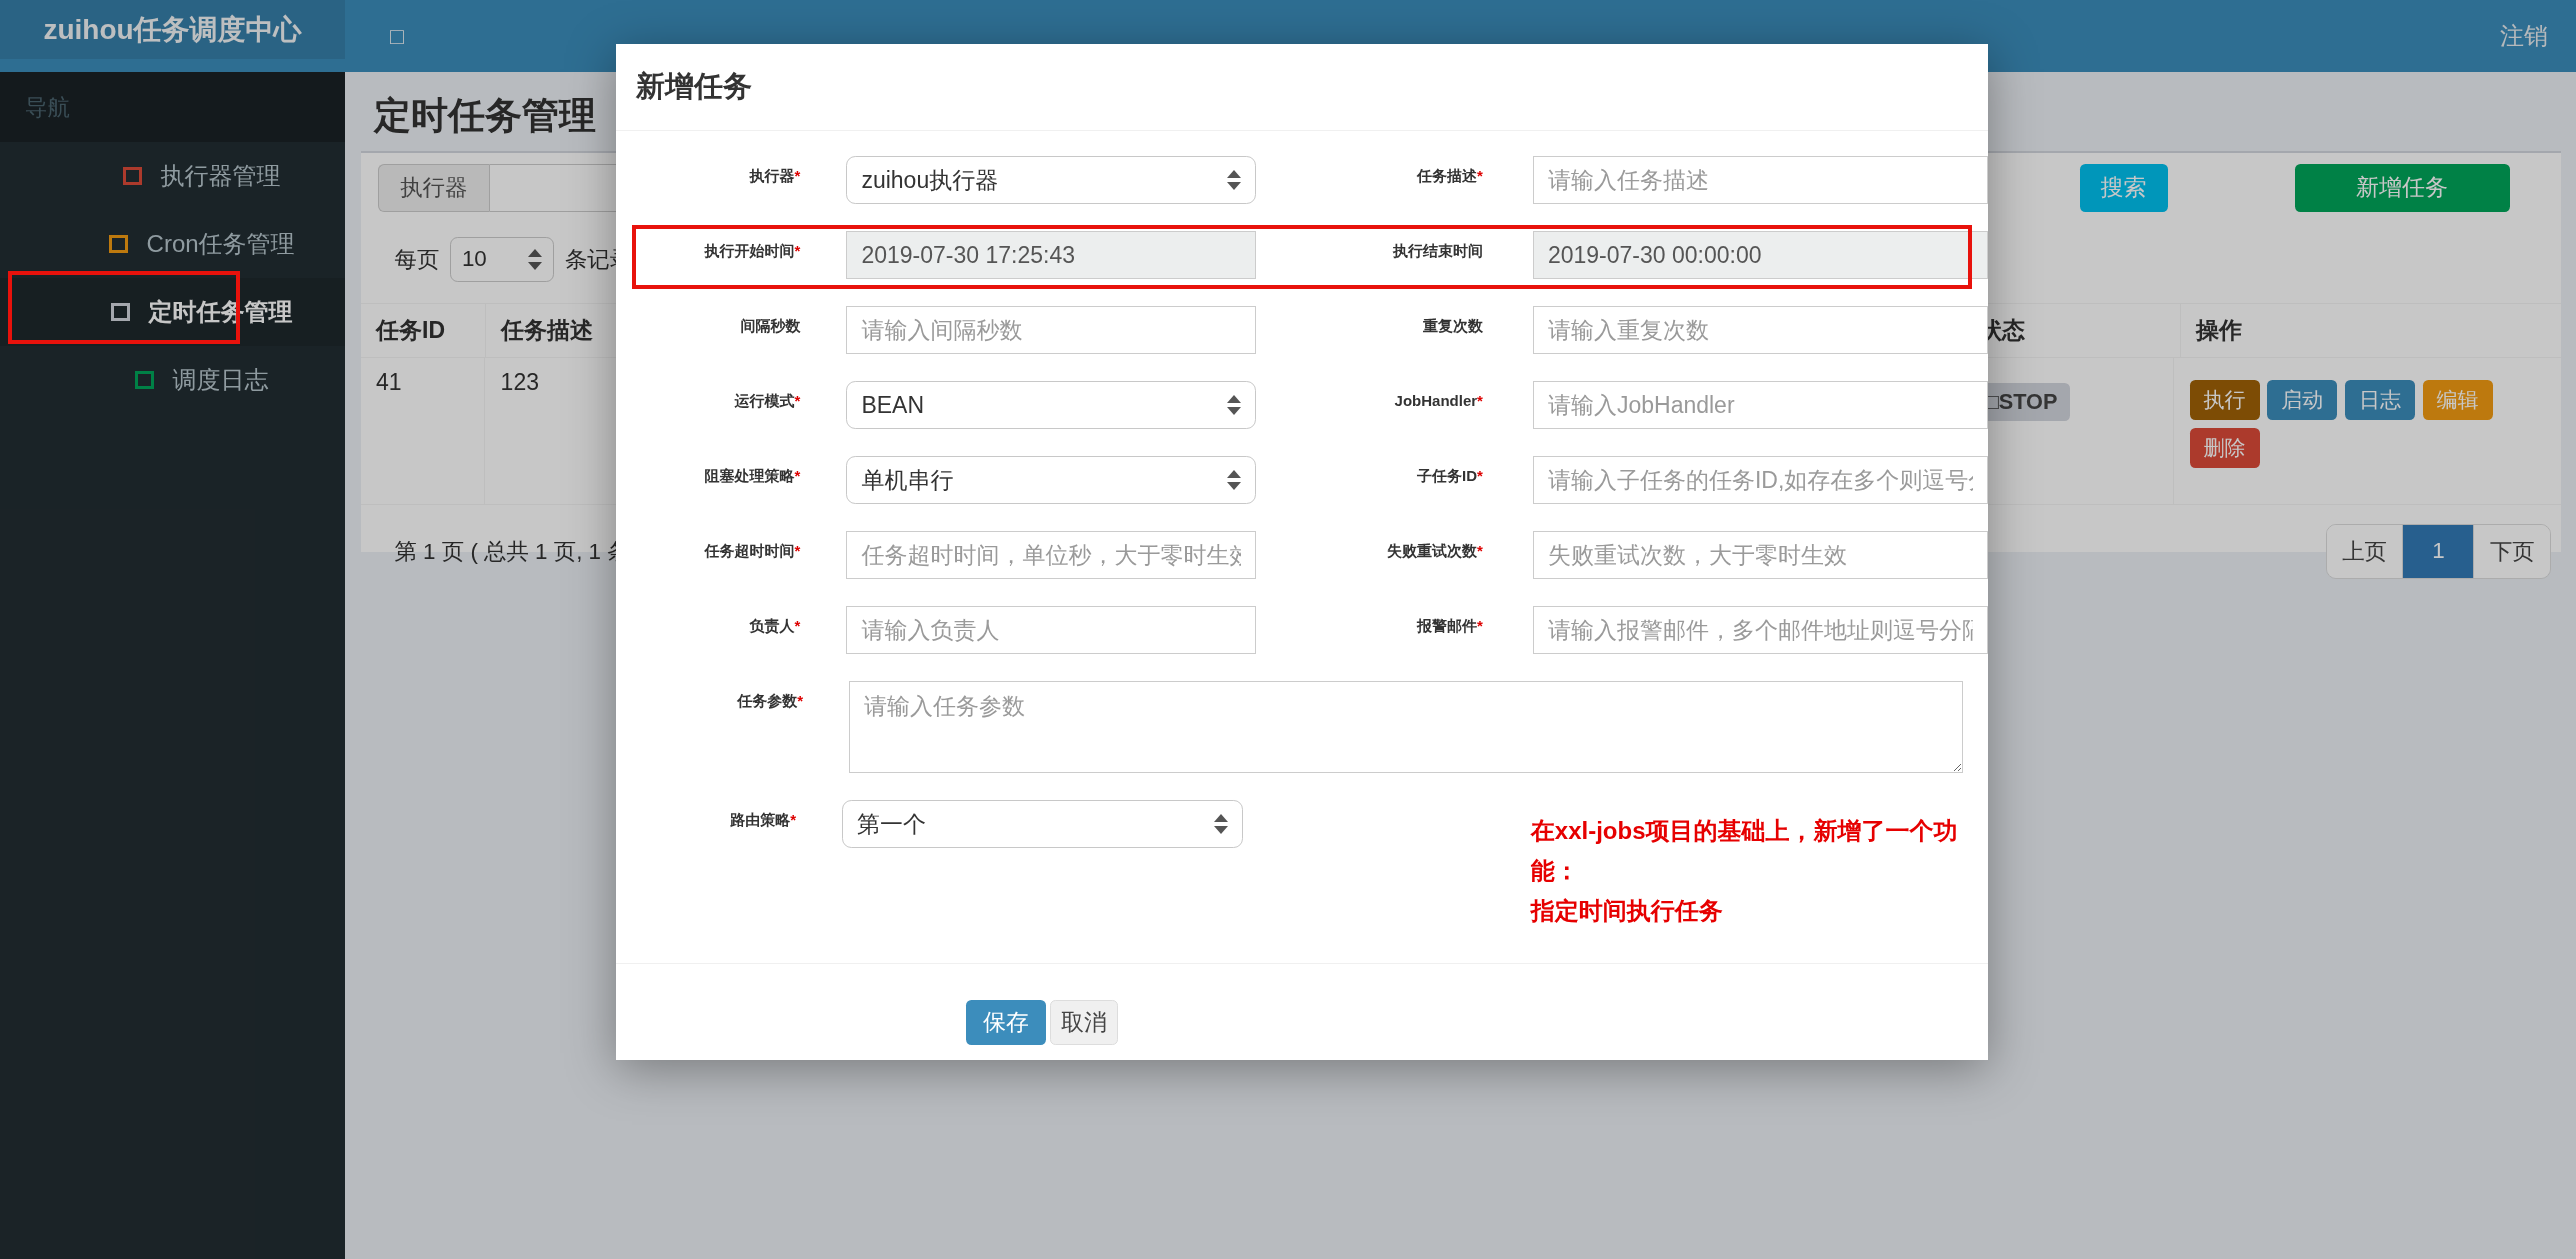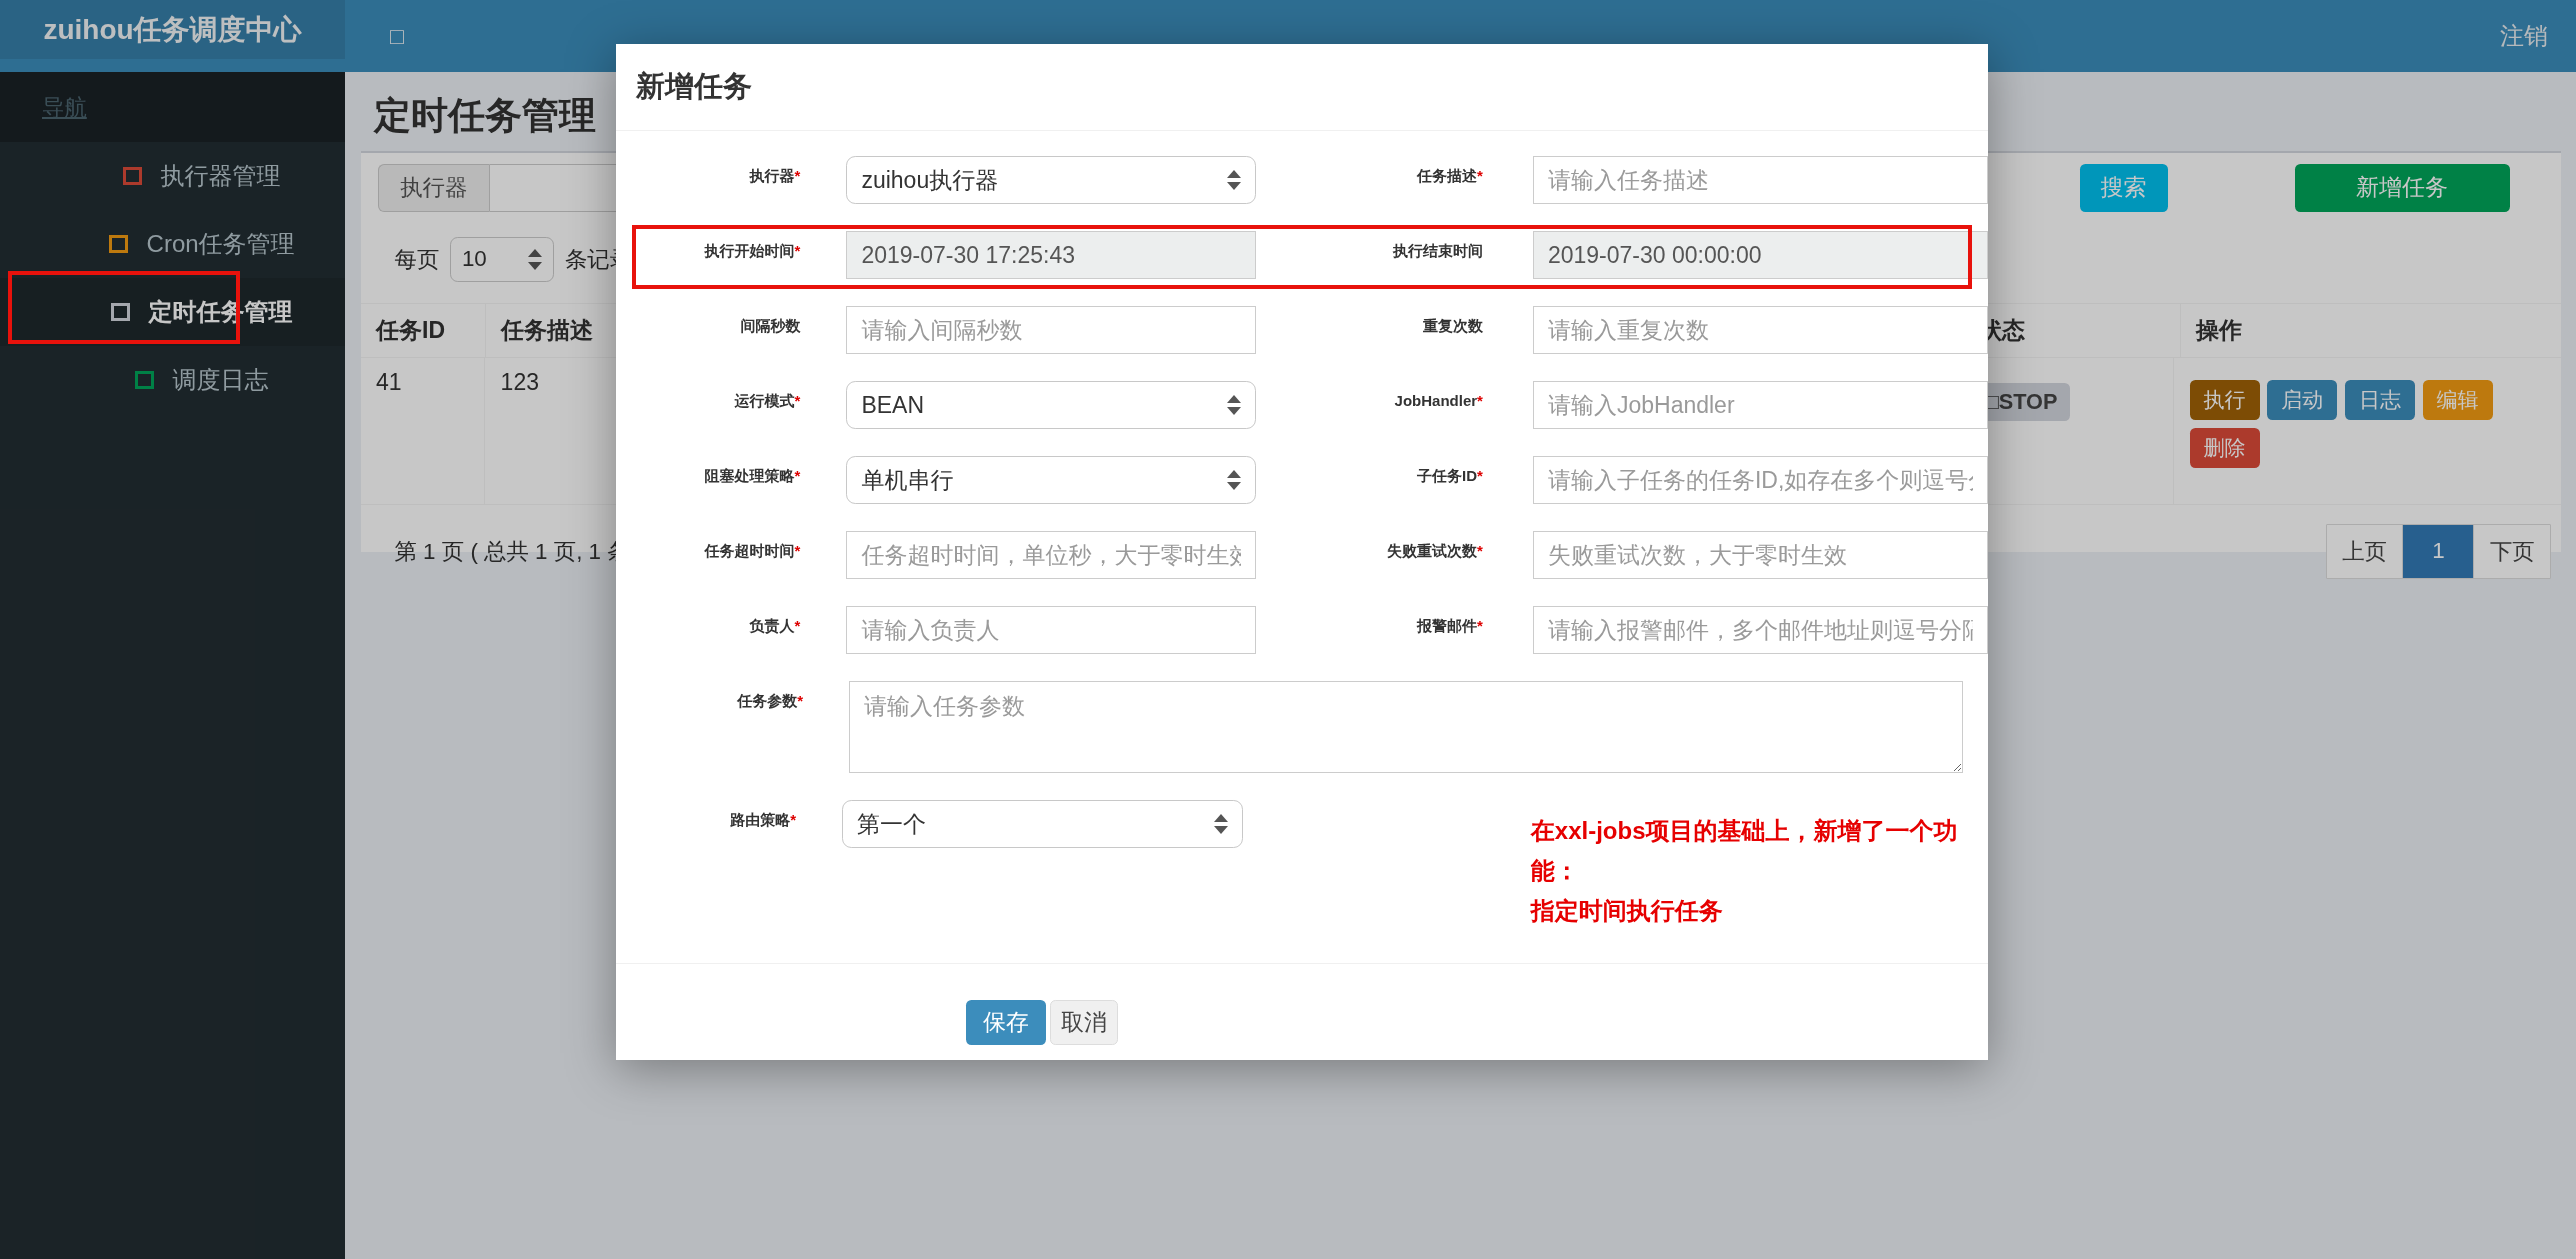--- a/index.html
+++ b/index.html
@@ -15,21 +15,21 @@
 
   
   .app-header{position:absolute;left:0;top:0;width:2576px;height:72px;background:var(--navbar);z-index:1;display:flex;}
   .brand{width:345px;height:59px;background:var(--logo);color:#f3f5f7;font-size:28px;font-weight:bold;display:flex;align-items:center;justify-content:center;}
   .navbar{flex:1;display:flex;align-items:center;color:#eef2f5;}
   .toggle{margin-left:25px;width:54px;height:72px;display:flex;align-items:center;justify-content:center;font-size:23px;color:#f0f3f5;cursor:pointer;}
   .logout{margin-left:auto;margin-right:28px;font-size:24px;color:#e9edf0;cursor:pointer;}
 
   
   .app-sidebar{position:absolute;left:0;top:72px;width:345px;height:1187px;background:var(--sidebar);z-index:1;}
-  .nav-label{height:70px;background:var(--sidebar-head);color:#4b646f;font-size:22.4px;display:flex;align-items:center;padding-left:42px;text-decoration:underline;}
+  .nav-label{height:70px;background:var(--sidebar-head);color:#4b646f;font-size:22.4px;display:flex;align-items:center;padding-left:25px;}
   .nav-item{height:68px;display:flex;align-items:center;padding-left:59px;color:var(--sidebar-text);font-size:24px;cursor:pointer;justify-content:center;}
   .nav-item .sq{width:18.6px;height:18.6px;border:3.1px solid #fff;margin-right:18.6px;flex:0 0 auto;}
   .nav-item.active{background:#1e282c;color:#ffffff;font-weight:bold;}
 
   
   .content{position:absolute;left:345px;top:72px;width:2231px;height:1187px;background:var(--content-bg);z-index:1;}
   .page-title{margin:18.6px 0 0 29px;font-size:37px;font-weight:600;color:#333;}
   .box{position:absolute;left:15.5px;top:79px;width:2200px;height:401px;background:var(--box);border-top:2.3px solid #d2d6de;}
   .filter-row{display:flex;align-items:center;margin:10.8px 17px 0 17px;}
   .addon{height:48px;background:#eeeeee;border:1.5px solid var(--border);border-right:none;border-radius:6.2px 0 0 6.2px;display:flex;align-items:center;padding:0 21.7px;font-size:22.4px;color:#555;}
@@ -42,21 +42,21 @@
   .tbl{margin:21.7px 0 0 0;border-top:1.5px solid var(--soft);font-size:23px;color:#333;}
   .tr{display:flex;}
   .th{font-weight:bold;}
   .td,.thc{padding:10.8px 0 10.8px 15.5px;border-bottom:1.5px solid var(--soft);}
   .c1{width:124px;} .c2{width:1478px;border-left:1.5px solid var(--soft);} .c3{width:217px;border-left:1.5px solid var(--soft);} .c4{flex:1;border-left:1.5px solid var(--soft);}
   .row-td{height:147px;}
   .badge-stop{display:inline-flex;align-items:center;margin-top:14px;background:#d2d6de;color:#444;font-weight:bold;font-size:21.7px;padding:6.2px 12.4px;border-radius:5.4px;}
   .ops{display:flex;flex-wrap:wrap;gap:7.7px;width:371px;margin-top:10.8px;}
   .op{padding:6.2px 14px;border-radius:5.4px;color:#fff;font-size:21px;cursor:pointer;}
   .tfoot{display:flex;align-items:center;margin:18.6px 9.3px 0 34px;font-size:22.4px;color:#333;}
-  .pager{margin-left:auto;display:flex;border:1.5px solid #ddd;border-radius:1px;overflow:hidden;}
+  .pager{margin-left:auto;display:flex;border:1.5px solid #ddd;border-radius:10px;overflow:hidden;}
   .pg{min-width:71px;height:53px;display:flex;align-items:center;justify-content:center;font-size:22.4px;color:#444;background:#fff;cursor:pointer;padding:0 15.5px;}
   .pg + .pg{border-left:1.5px solid #ddd;}
   .pg.active{background:#337ab7;color:#fff;}
 
   
   .backdrop{position:absolute;inset:0;background:rgba(0,0,0,0.22);z-index:10;}
 
   
   .modal{position:absolute;left:616px;top:44px;width:1372px;height:1016px;background:#fff;z-index:20;box-shadow:0 9.3px 46px rgba(0,0,0,0.35);}
   .modal-head{height:87px;display:flex;align-items:center;padding-left:20px;border-bottom:1.5px solid #f0f0f0;font-size:29px;font-weight:bold;color:#333;}

